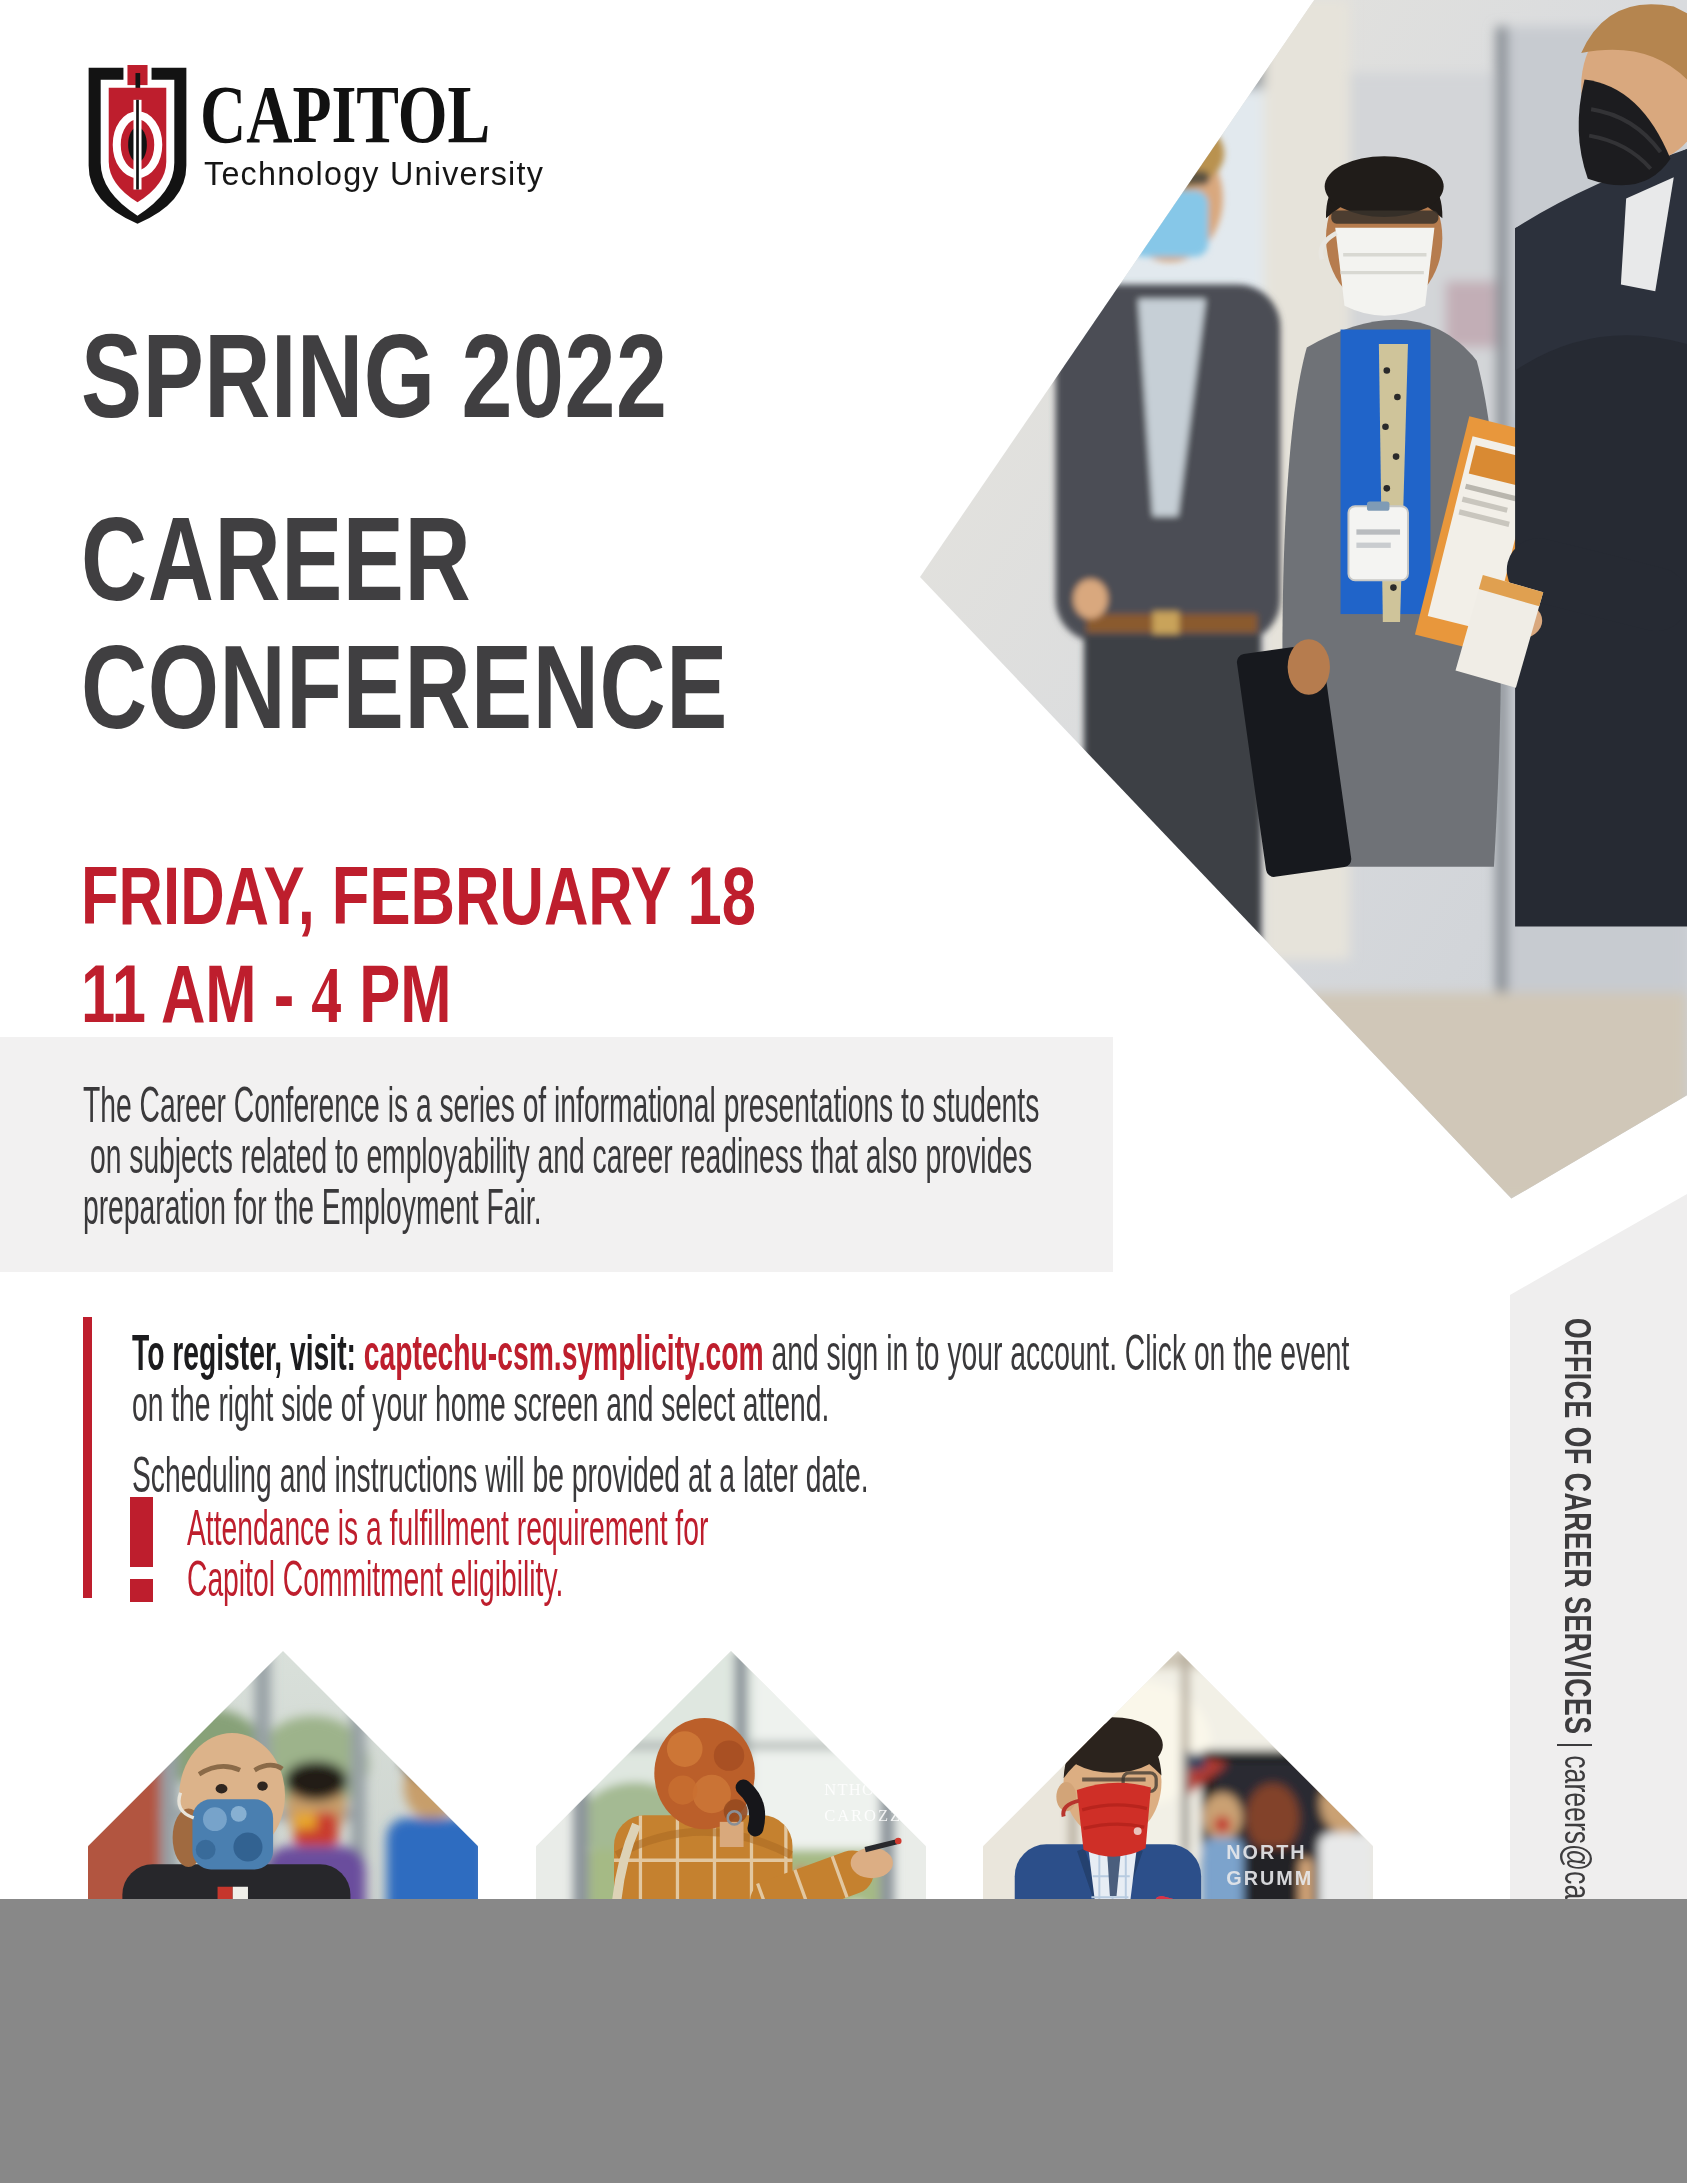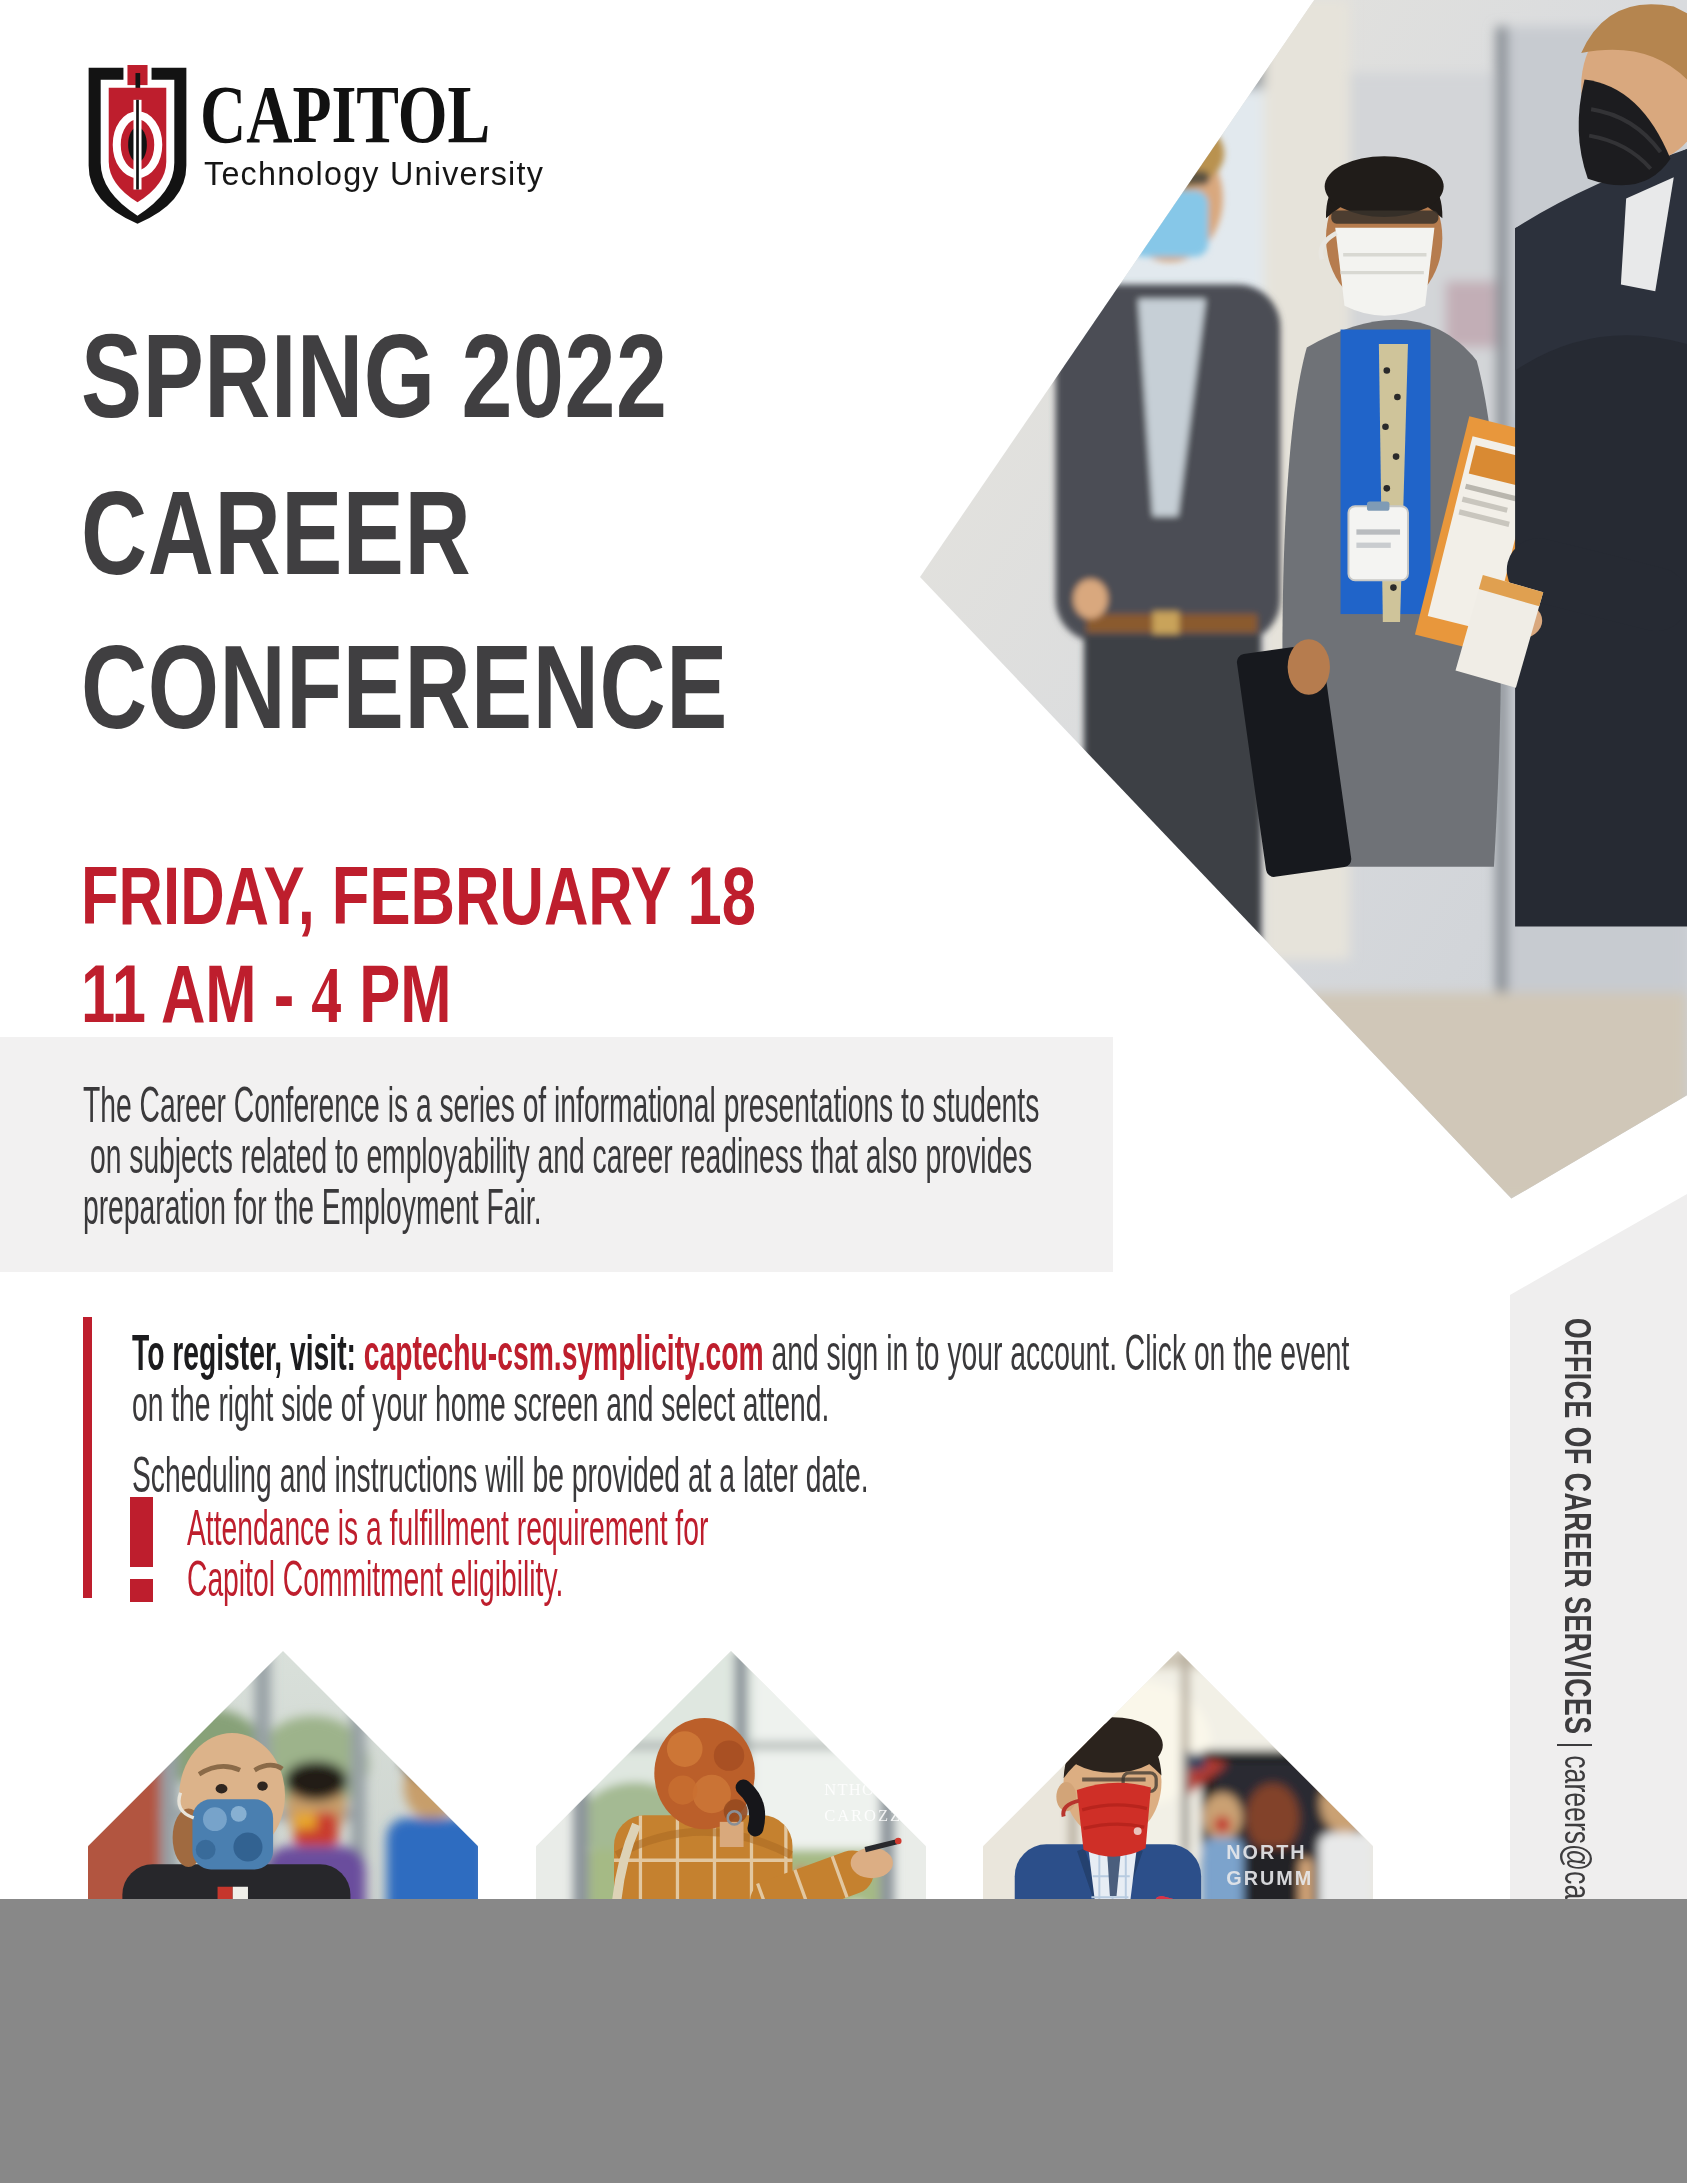--- a/index.html
+++ b/index.html
@@ -65,21 +65,21 @@
       <ellipse cx="81" cy="125" rx="31" ry="44" fill="none" stroke="#ffffff" stroke-width="12"></ellipse>
       <ellipse cx="81" cy="125" rx="14" ry="26" fill="#131313"></ellipse>
       <rect x="75" y="58" width="12" height="134" fill="#ffffff"></rect>
       <rect x="79" y="58" width="4" height="134" fill="#131313"></rect>
     </svg>
   </div>
   <div class="logo-name"><span class="cx">CAPITOL</span></div>
   <div class="logo-tag"><span class="cx">Technology University</span></div>
 
   <div class="title-line" style="top:316px;"><span class="cx">SPRING 2022</span></div>
-  <div class="title-line" style="top:473px;text-align:center;"><span class="cx">CAREER</span></div>
+  <div class="title-line" style="top:499px;text-align:center;"><span class="cx">CAREER</span></div>
   <div class="title-line" style="top:627px;text-align:right;"><span class="cx">CONFERENCE</span></div>
 
   <div class="date-line" style="top:832px;"><span class="cx">FRIDAY, FEBRUARY 18</span></div>
   <div class="date-line" style="top:930px;"><span class="cx"><span>11 AM - </span><span class="serif4">4</span><span> PM</span></span></div>
 
   <div class="gray-box"></div>
   <div class="body-line" style="left:83px;top:1080px;"><span class="cx">The Career Conference is a series of informational presentations to students</span></div>
   <div class="body-line" style="left:83px;top:1131px;margin-left:7px;"><span class="cx">on subjects related to employability and career readiness that also provides</span></div>
   <div class="body-line" style="left:83px;top:1182px;"><span class="cx">preparation for the Employment Fair.</span></div>
 

